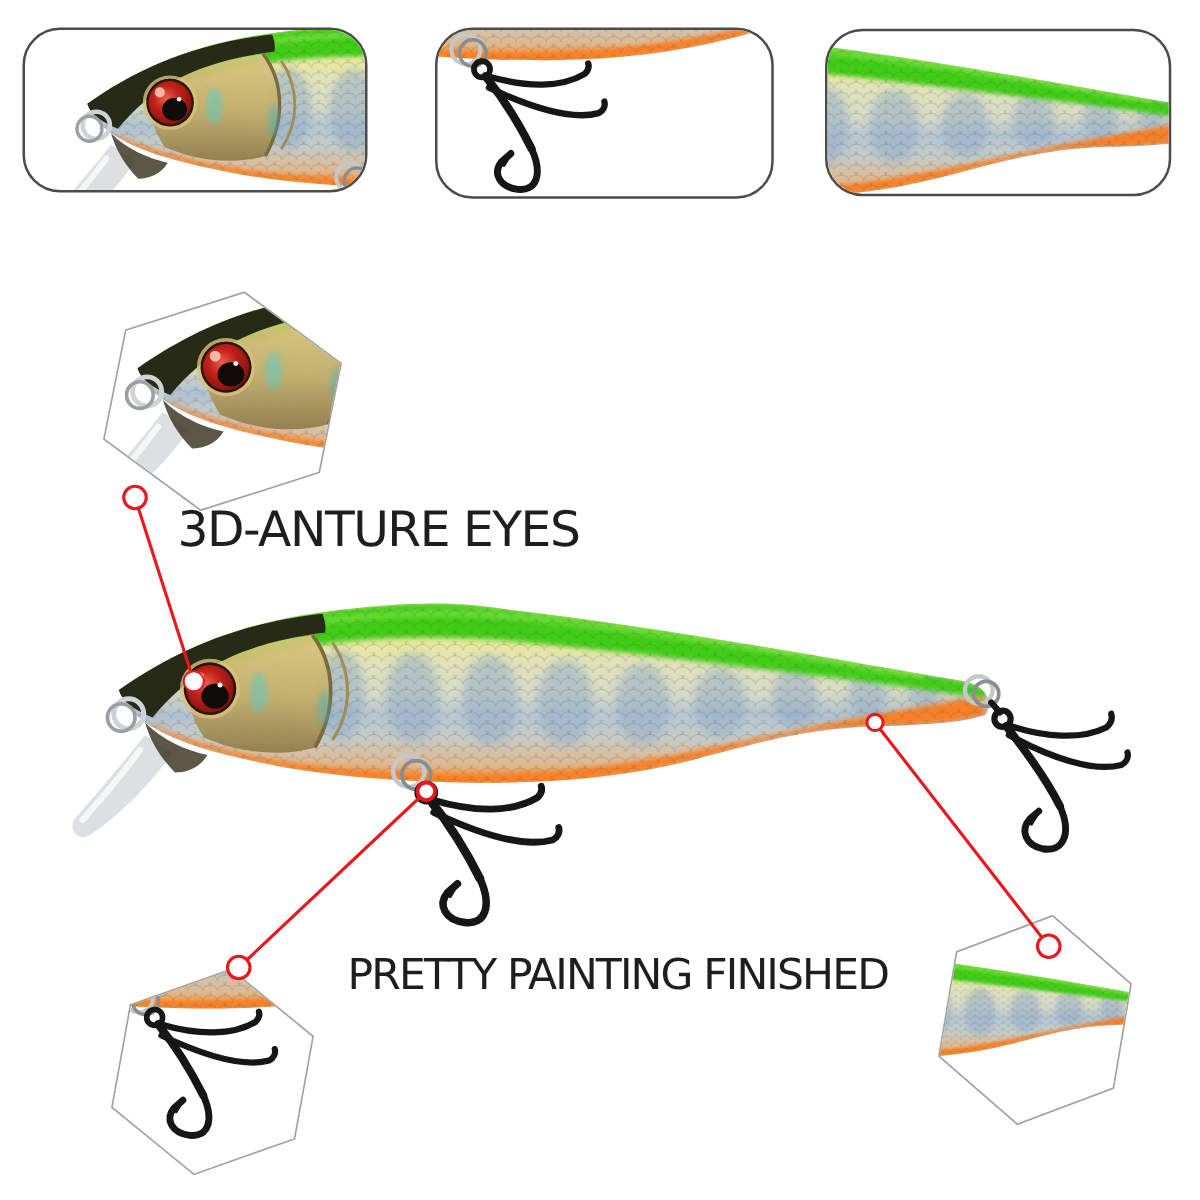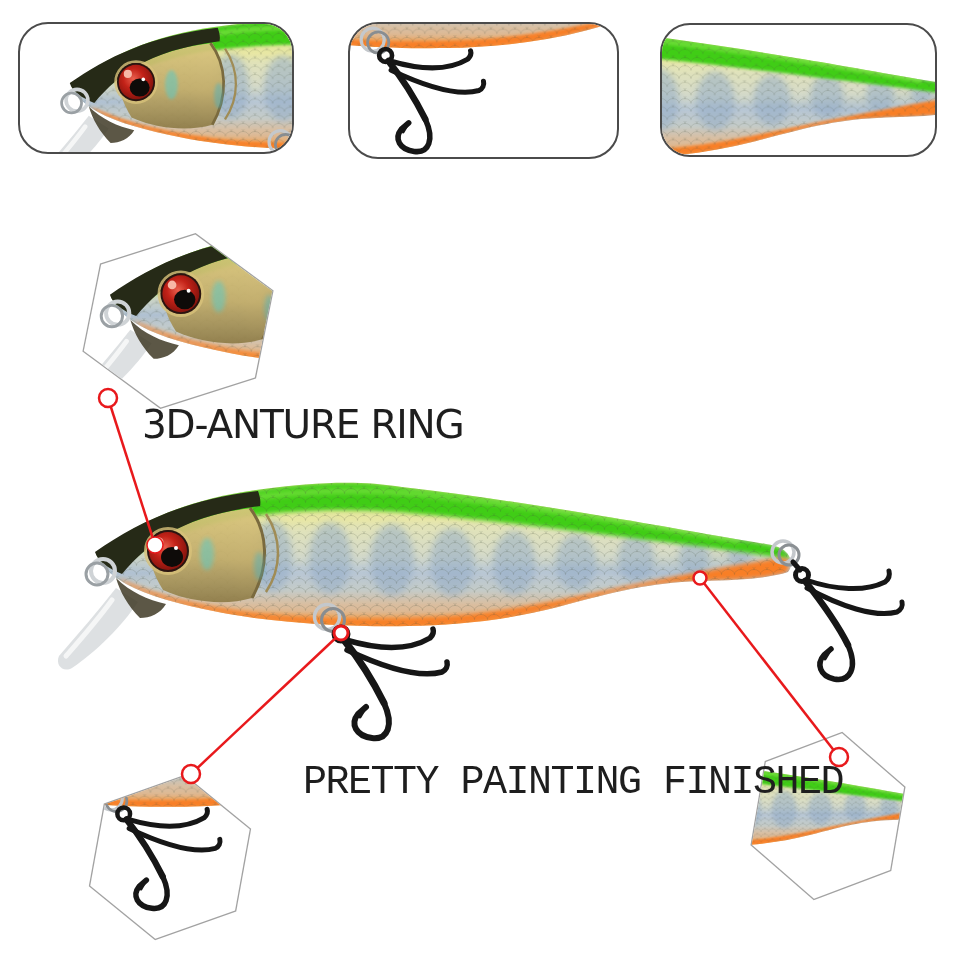--- a/index.html
+++ b/index.html
@@ -23,21 +23,21 @@
   .hex-head{left:72px;top:228px;width:212px;height:186px;}
   .hex-hook{left:80px;top:770px;width:180px;height:175px;}
   .hex-tail{left:742px;top:727px;width:172px;height:178px;}
   
   .main-lure{position:absolute;left:0;top:0;width:960px;height:960px;}
   
   .overlay{position:absolute;left:0;top:0;width:960px;height:960px;pointer-events:none;}
   
   .feature-label{position:absolute;color:#1e1e1e;font-weight:500;white-space:nowrap;}
   .label-eyes    {left:142px;top:402px;font-size:39px;letter-spacing:-1.2px;}
-  .label-painting{left:303px;top:760px;font-size:40px;letter-spacing:-1.5px;font-family:Liberation Mono, monospace;}
+  .label-painting{left:278px;top:760px;font-size:34px;letter-spacing:-1.5px;}
   .label-ring    {left:261px;top:858px;font-size:38px;letter-spacing:-1.5px;}
   .defs-holder{position:absolute;width:0;height:0;overflow:hidden;}
 </style>
 </head>
 <body>
 
 <div class="stage">
 
   <svg class="defs-holder" aria-hidden="true">
     <defs>
@@ -199,16 +199,16 @@
       <line x1="700" y1="578" x2="839" y2="757"></line>
     </g>
     <circle cx="108" cy="398" r="9" fill="#ffffff" stroke="#e8191c" stroke-width="2.5"></circle>
     <circle cx="191" cy="774" r="9" fill="#ffffff" stroke="#e8191c" stroke-width="2.5"></circle>
     <circle cx="839" cy="757" r="9" fill="#ffffff" stroke="#e8191c" stroke-width="2.5"></circle>
     <circle cx="155" cy="545" r="8" fill="#ffffff" stroke="#e8191c" stroke-width="1.5"></circle>
     <circle cx="341" cy="633" r="7" fill="#ffffff" stroke="#e8191c" stroke-width="3"></circle>
     <circle cx="700" cy="578" r="6.5" fill="#ffffff" stroke="#e8191c" stroke-width="2.5"></circle>
   </svg>
 
-  <div class="feature-label label-eyes">3D-ANTURE RING</div>
+  <div class="feature-label label-eyes">3D-ANTURE EYES</div>
   <div class="feature-label label-painting">PRETTY PAINTING FINISHED</div>
 
 </div>
 
 </body></html>

